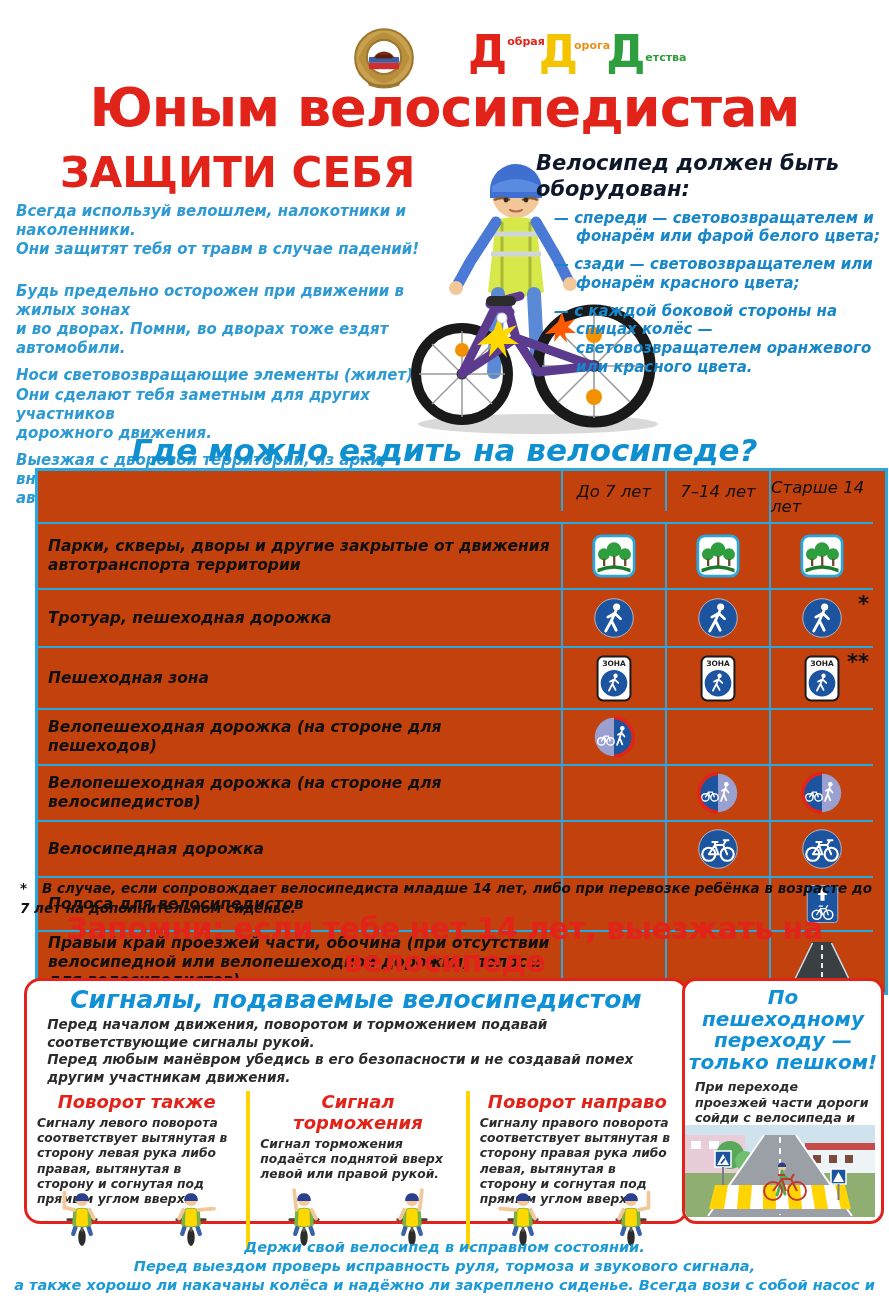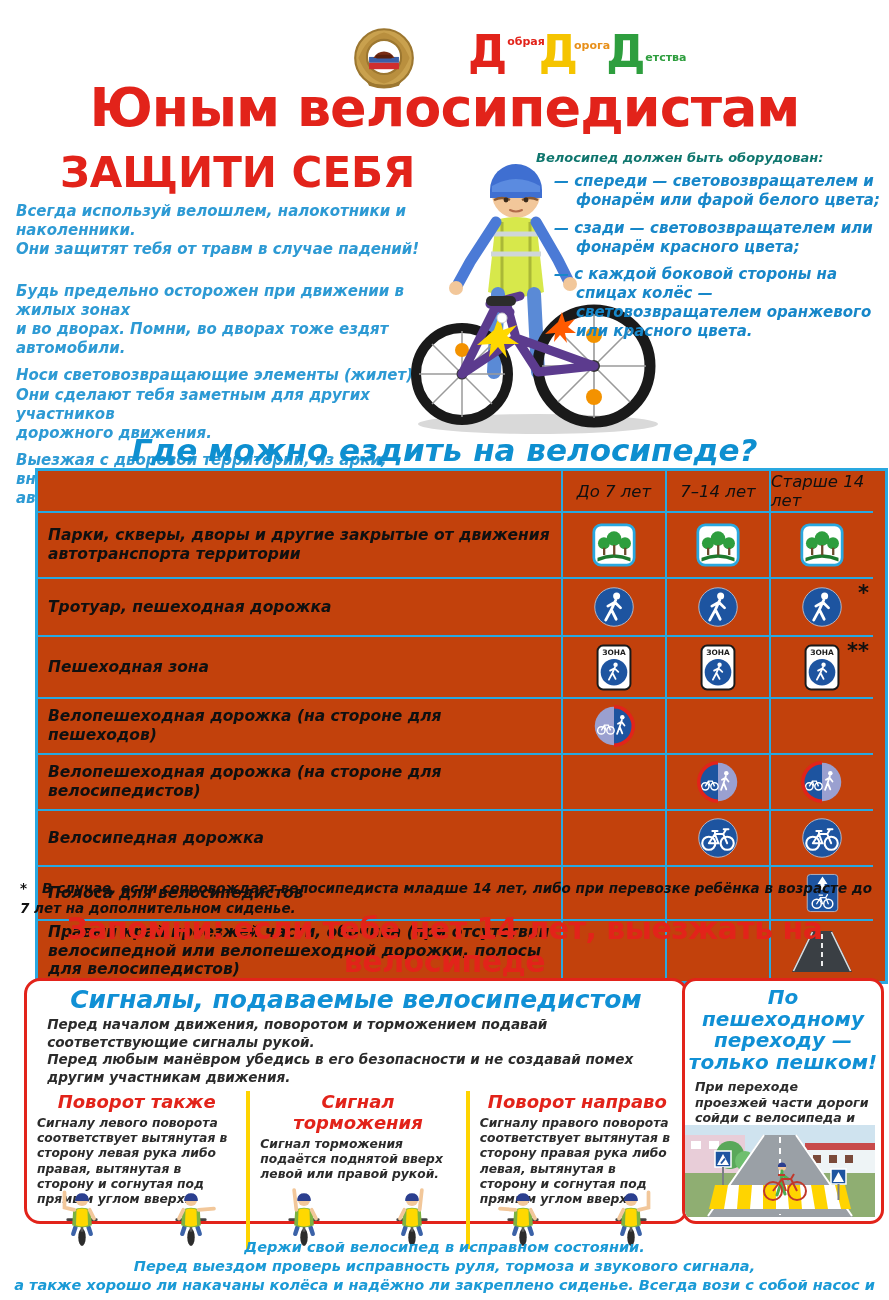--- a/index.html
+++ b/index.html
@@ -17,21 +17,21 @@
   .main-title{left:0;top:76px;width:889px;text-align:center;color:#e2231a;
               font-weight:bold;font-size:54px;letter-spacing:-1px;}
   .sub-title{left:60px;top:148px;width:540px;text-align:left;color:#e2231a;
              font-weight:bold;font-size:42px;letter-spacing:0px;}
 
   .left-text{left:16px;top:202px;width:452px;color:#2d9ad4;font-size:15px;line-height:1.28;}
   .left-text p{margin:0 0 8px 0;}
   .left-text p.gap{margin-top:22px;}
 
   .equip{left:536px;top:150px;width:350px;color:#1787c9;font-size:15px;line-height:1.25;}
-  .equip-title{color:#0f766e;font-size:13px;margin-bottom:6px;}
+  .equip-title{color:#0f172a;font-size:21px;margin-bottom:6px;}
   .equip-item{padding-left:40px;text-indent:-22px;margin-bottom:9px;}
 
   .table-title{left:0;top:432px;width:889px;text-align:center;color:#0e8fd0;
                font-weight:bold;font-style:italic;font-size:31px;}
 
   
   .wtable{left:35px;top:468px;width:847px;border:3px solid #29a8e0;display:grid;
           grid-template-columns:523px 104px 104px 104px;background:#c2410c;}
   .tcell{border-left:2.5px solid #29a8e0;border-top:2.5px solid #29a8e0;
          display:flex;align-items:center;justify-content:center;position:relative;}
@@ -255,21 +255,21 @@
 
   <div class="abs wtable">
 
     <div class="tcell first trow-head" style="border-top:none;"></div>
     <div class="tcell" style="border-top:none;height:40px;">
         <span class="col-head">До 7 лет</span>
       </div>
     <div class="tcell" style="border-top:none;height:40px;">
         <span class="col-head">7–14 лет</span>
       </div>
-    <div class="tcell" style="border-top:none;height:40px;">
+    <div class="tcell" style="border-top:none;height:51px;">
         <span class="col-head">Старше 14 лет</span>
       </div>
 
     <div class="tcell first" style="height:56px;">
         <span class="row-label">Парки, скверы, дворы и другие закрытые от движения автотранспорта территории</span>
       </div>
     <div class="tcell">
         <svg class="sign" width="44" height="44">
           <use href="#sym-park"></use>
         </svg>

